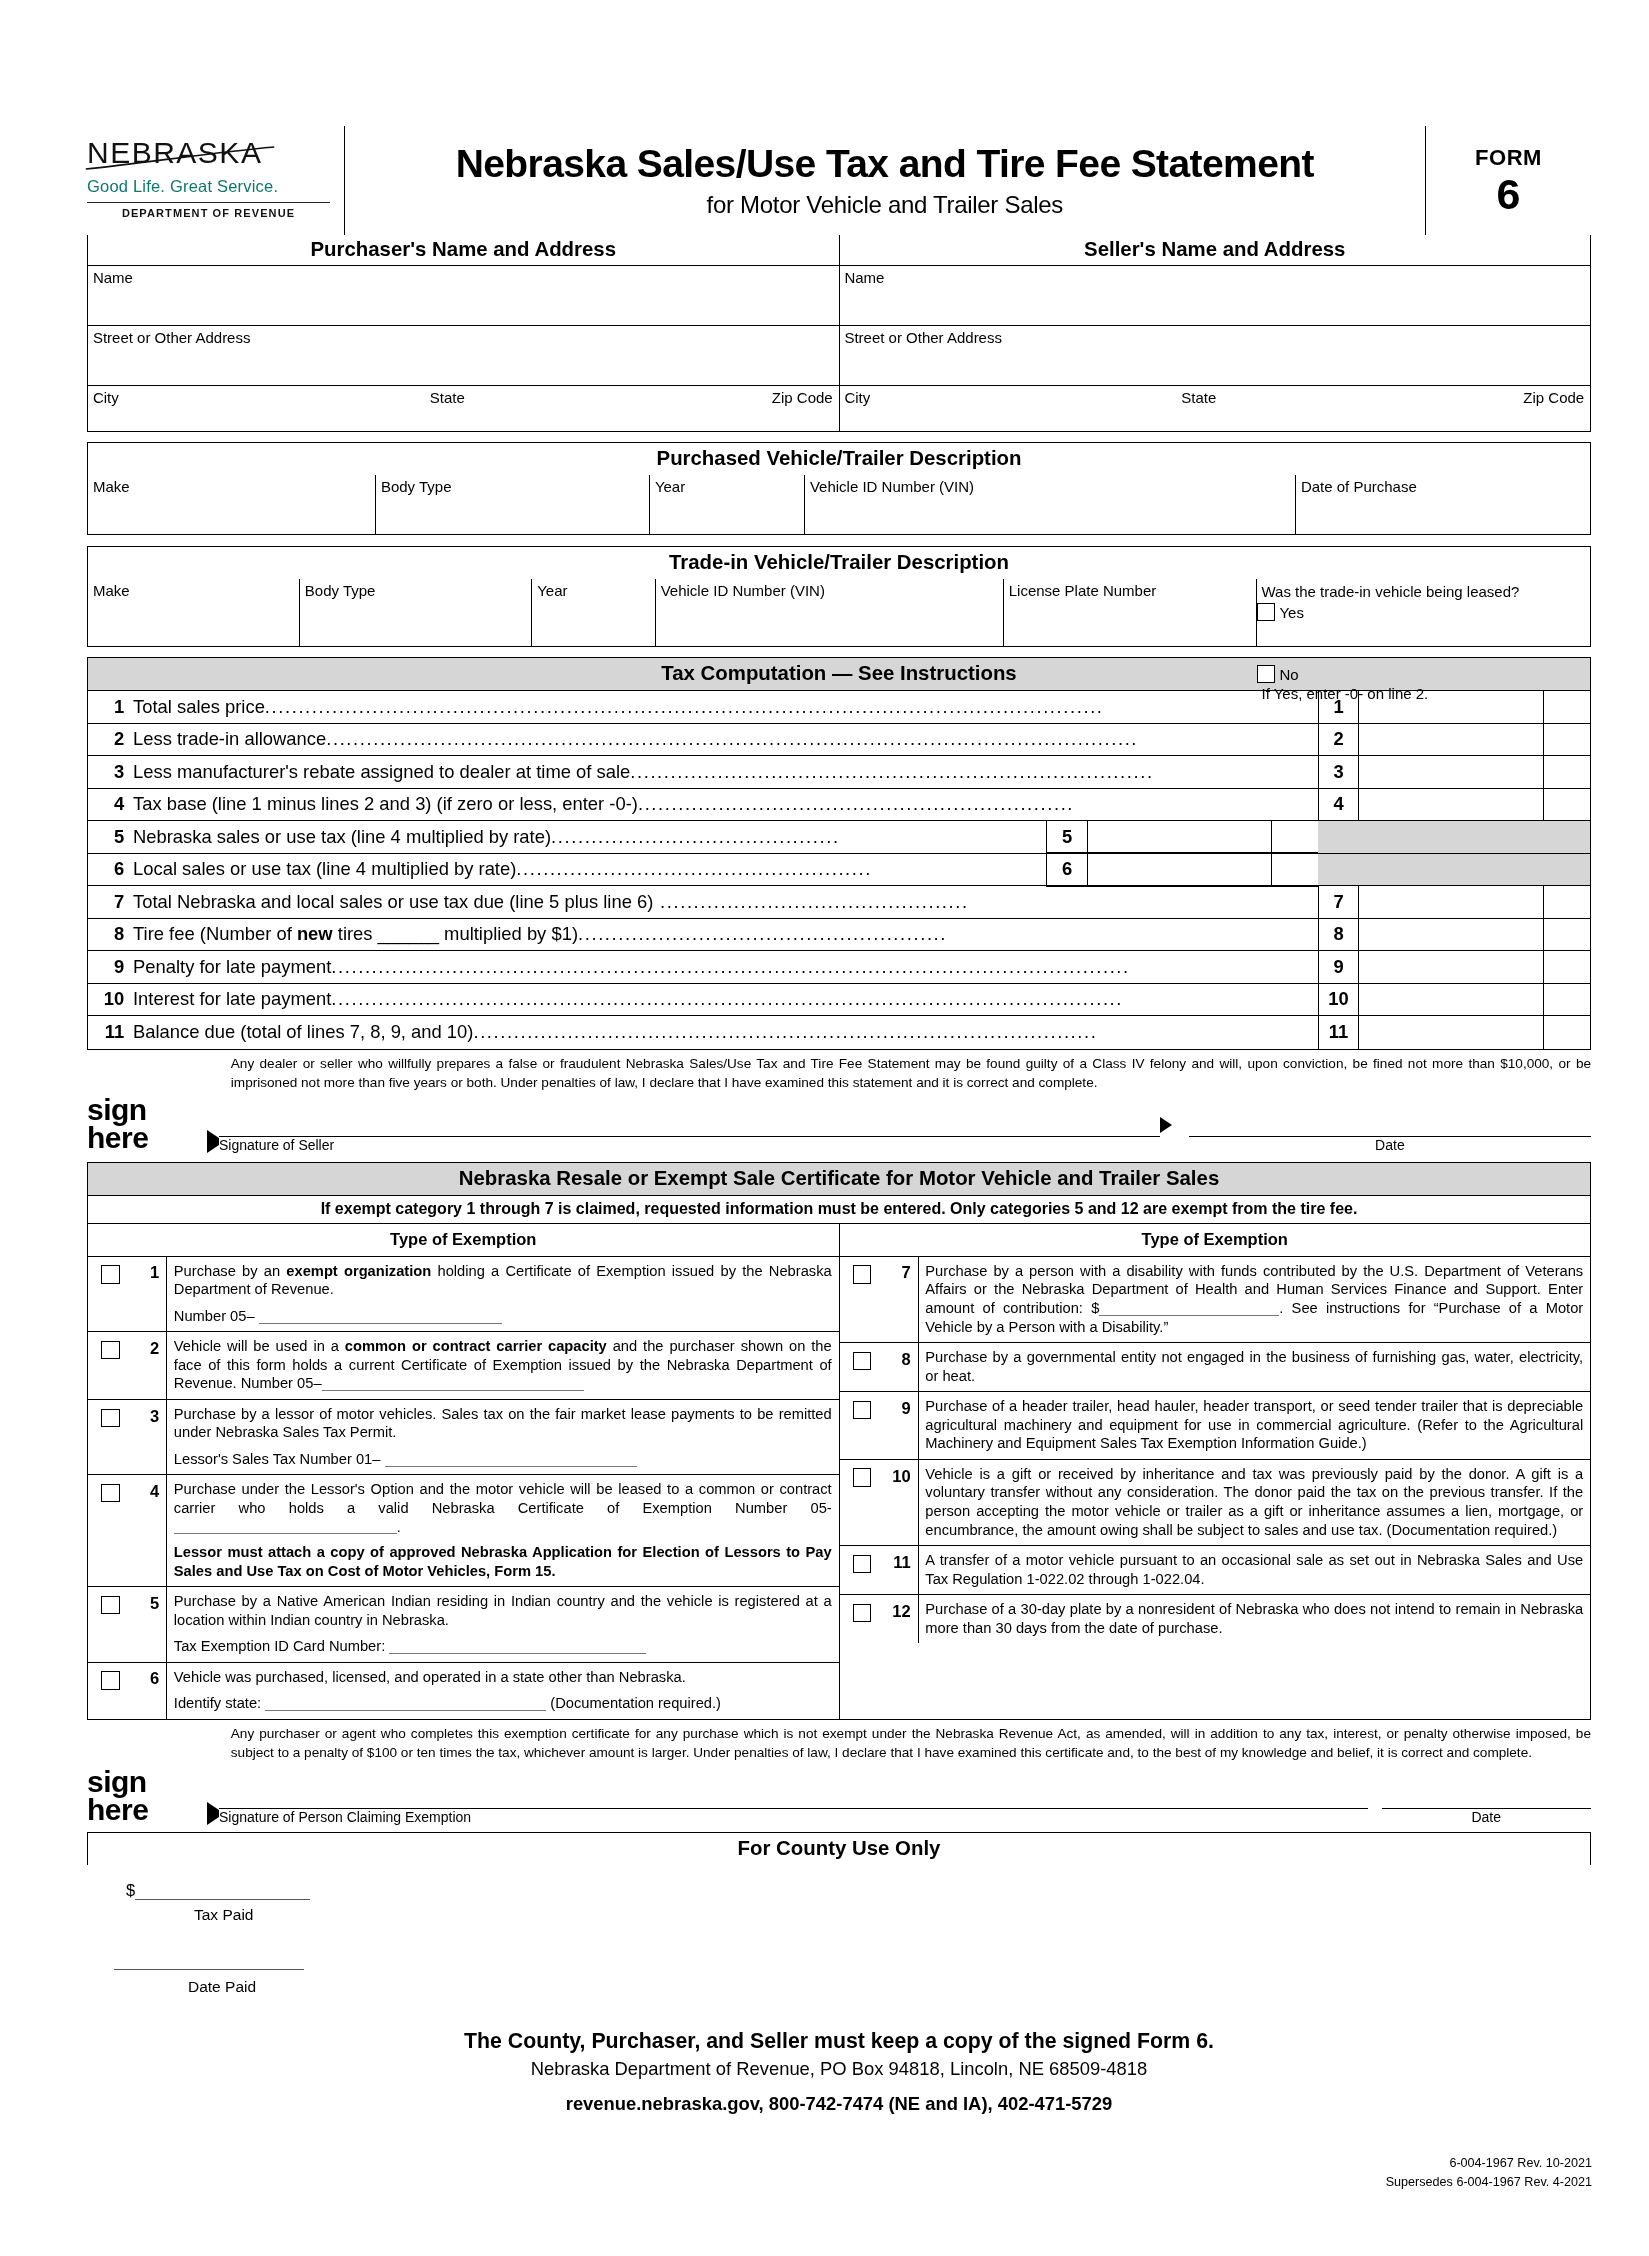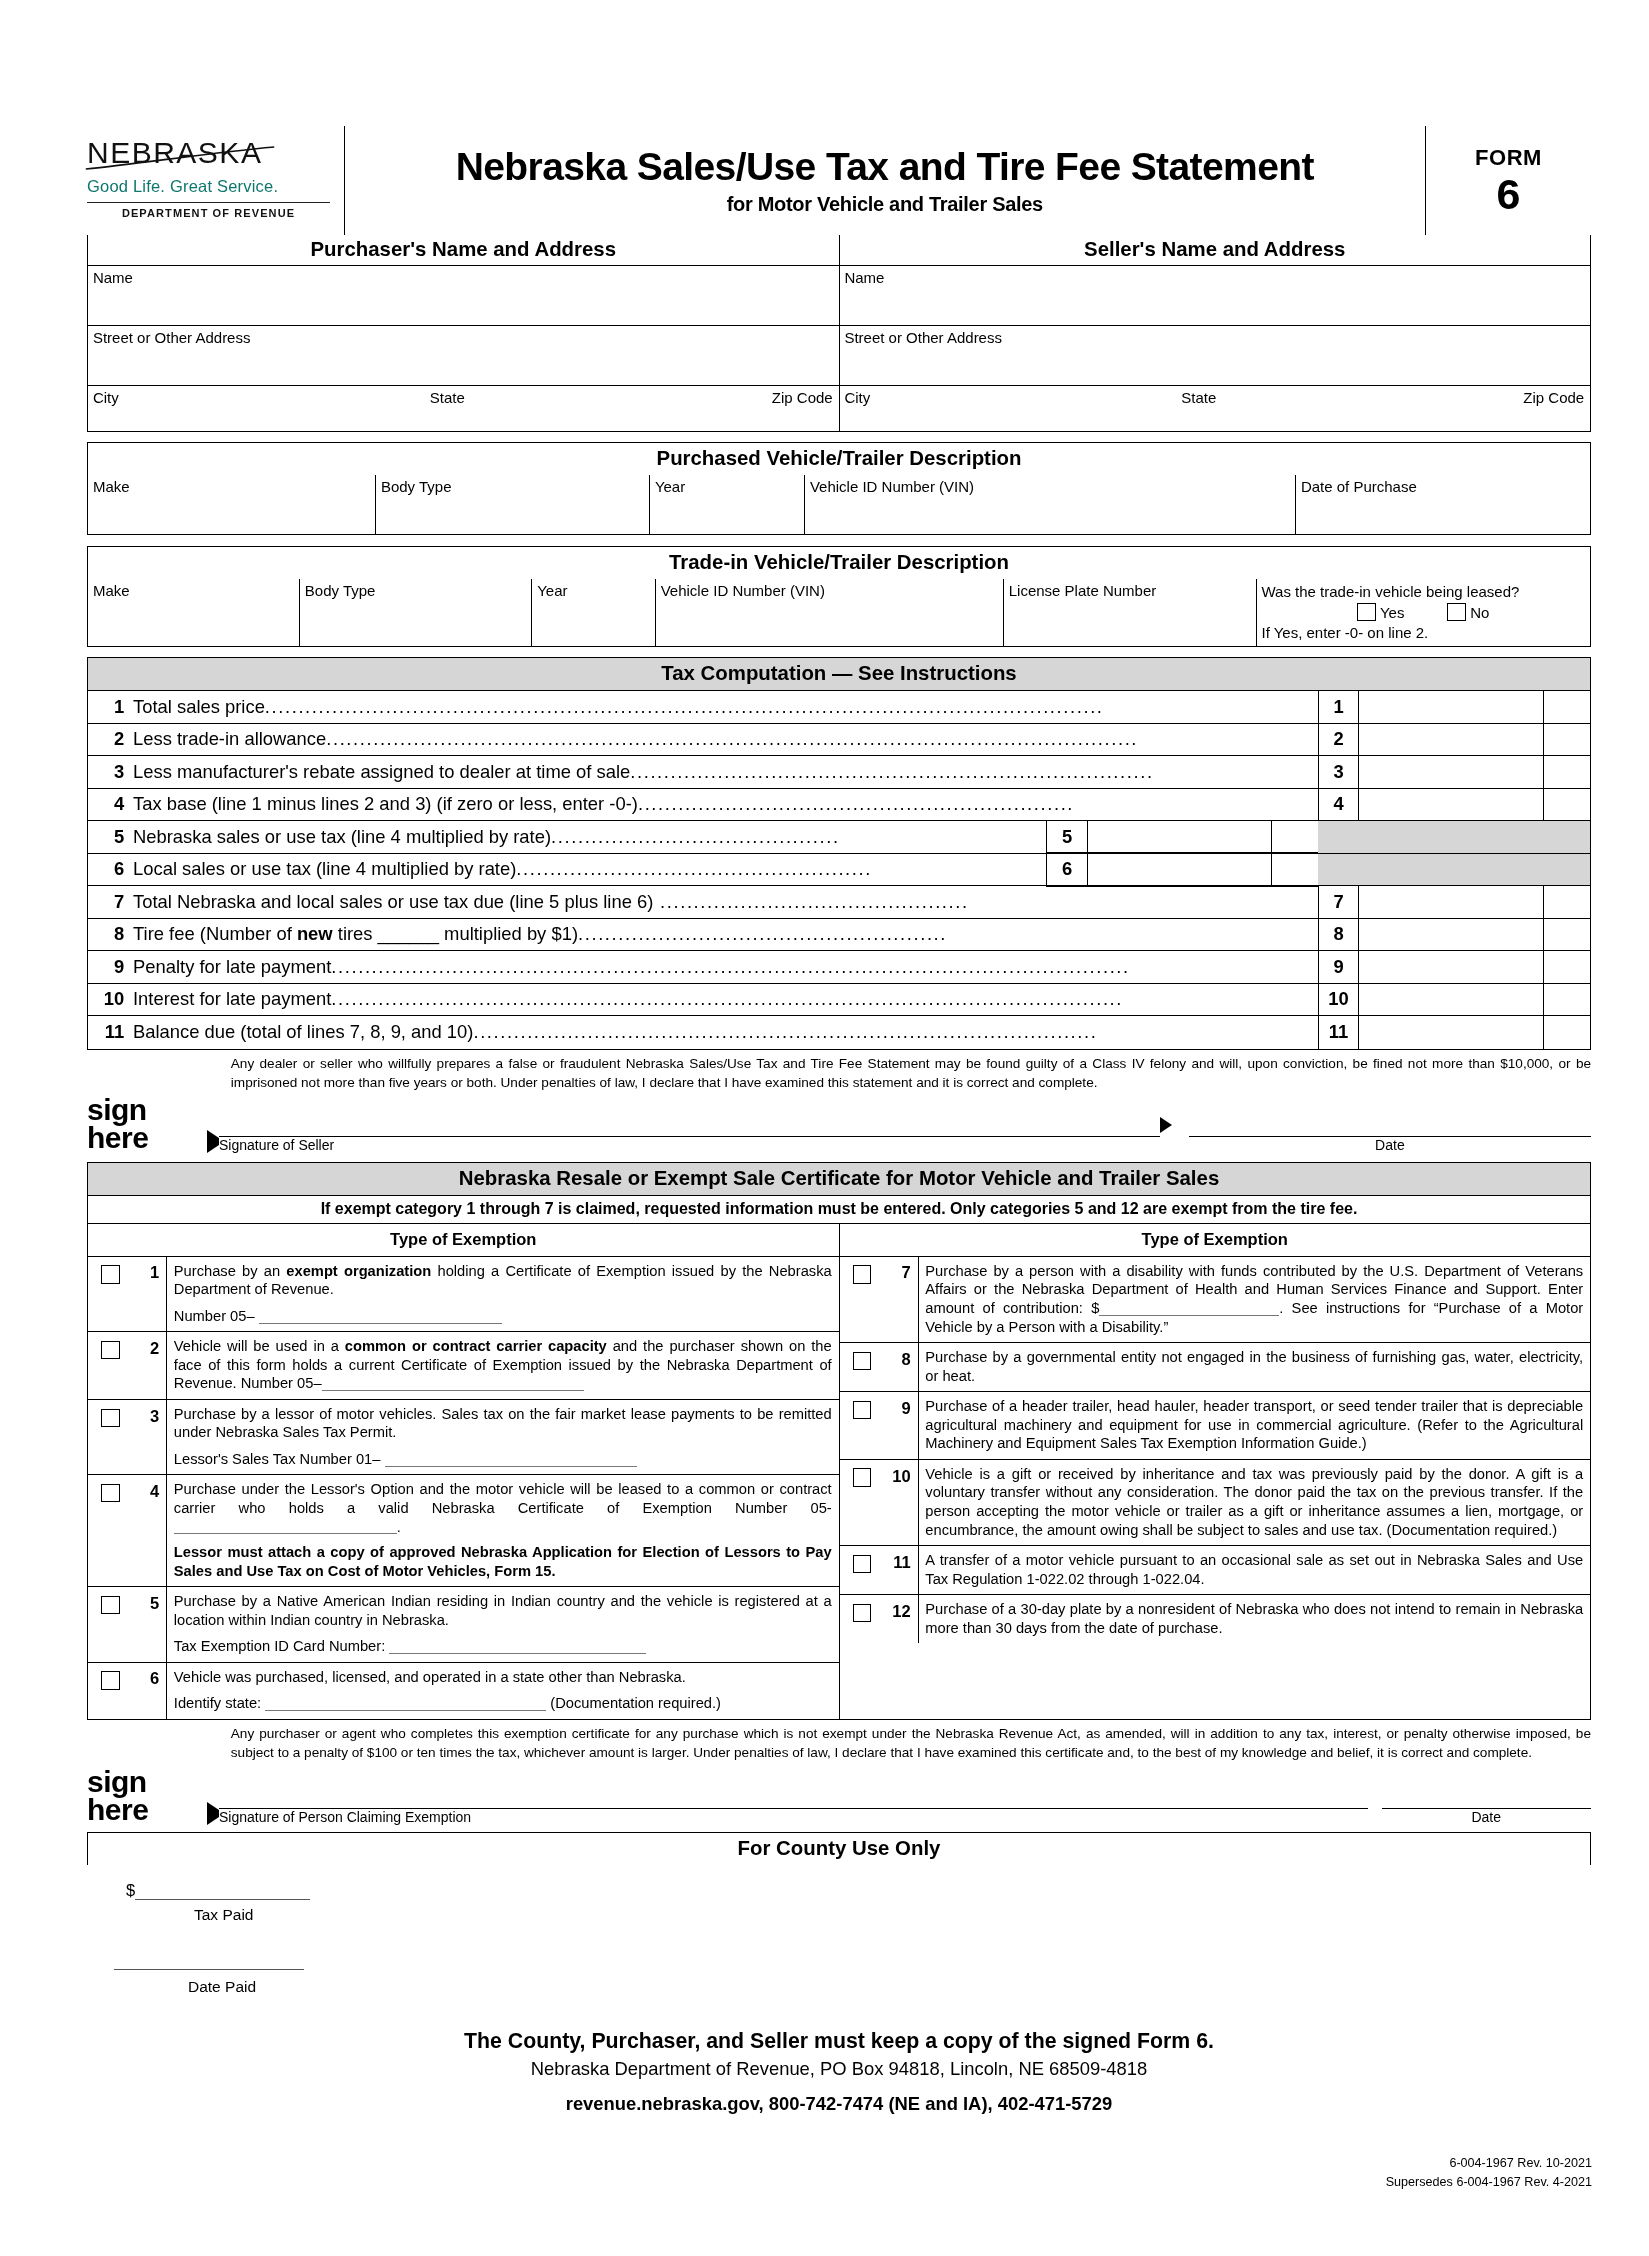--- a/index.html
+++ b/index.html
@@ -17,21 +17,21 @@
   .hdr-logo { width:243px; display:flex; flex-direction:column; justify-content:center; padding-bottom:3.9px; }
   .logo-word { position:relative; font-size:30px; letter-spacing:1.5px; font-weight:400; line-height:1; color:#111; }
   .logo-word svg { position:absolute; left:-3.9px; top:7.8px; }
   .logo-tag { font-size:16.5px; color:#0f766e; margin-top:8.7px; letter-spacing:0.2px; }
   .logo-rule { border-top:1.6px solid #222; margin-top:6.8px; width:100%; }
   .logo-dept { font-size:11px; font-weight:bold; letter-spacing:1.1px; text-align:center; margin-top:3.9px; color:#111; }
 
   .hdr-title { flex:1; border-left:1.9px solid #000; border-right:1.9px solid #000; display:flex;
                flex-direction:column; justify-content:center; align-items:center; margin:0 0 0 13.6px; padding:0 9.7px; }
   .hdr-title h1 { margin:0; font-size:39px; font-weight:bold; letter-spacing:-0.6px; white-space:nowrap; }
-  .hdr-title h2 { margin:4.9px 0 0 0; font-size:20px; font-weight:bold; letter-spacing:-0.3px; }
+  .hdr-title h2 { margin:4.9px 0 0 0; font-size:24px; font-weight:normal; letter-spacing:-0.3px; }
   .hdr-form { width:165px; display:flex; flex-direction:column; justify-content:center; align-items:center; }
   .hdr-form .fl { font-size:22px; font-weight:bold; letter-spacing:0.5px; }
   .hdr-form .fn { font-size:43px; font-weight:bold; line-height:1; margin-top:1.9px; }
 
   
   .bx { border:1.9px solid #000; }
   .band { background:#d6d6d6; border:1.9px solid #000; text-align:center;
           font-weight:bold; font-size:20.4px; padding:3.9px 0 4.9px; }
   .secthead { text-align:center; font-weight:bold; font-size:20.4px; padding:3.9px 0 4.9px; }
   .lbl { font-size:15px; padding:2.9px 0 0 4.9px; line-height:1.15; }
@@ -43,21 +43,21 @@
   .party { flex:1; }
   .party + .party { border-left:1.9px solid #000; }
   .party-title { text-align:center; font-weight:bold; font-size:20.4px; padding:2.9px 0 3.9px; border-bottom:1.6px solid #000; }
   .fld { height:60px; border-bottom:1.6px solid #000; }
   .fld-split { display:flex; height:45px; }
   .fld-split > div { flex:1; }
   .veh-row { border:1.9px solid #000; border-top:none; display:flex; height:60px; }
   .veh-row > .cell { }
 
   .leasebox { font-size:15px; padding:2.9px 3.9px 0 4.9px; line-height:1.3; }
-  .leaseopts { display:flex; justify-content:center; gap:43px; margin-top:1.9px; }
+  .leaseopts { display:flex; justify-content:center; gap:43px; margin-top:1.9px;flex-direction:column; }
   .cbx { width:18.4px; height:18.4px; border:1.6px solid #000; display:inline-block; vertical-align:-3.9px; background:#fff; }
   .lease-yn { font-size:15px; }
 
   
   .tax { border:1.9px solid #000; border-top:none; }
   .taxline { display:flex; align-items:stretch; height:32.5px; border-bottom:1.6px solid #000; }
   .taxline:last-child { border-bottom:none; }
   .tnum { width:45px; text-align:right; padding-right:8.7px; font-size:18.4px; font-weight:bold; align-self:center; }
   .ttxt { flex:1; font-size:18.4px; align-self:center; overflow:hidden; white-space:nowrap; padding-right:3.9px; }
   .ttxt .dots { color:#000; letter-spacing:1.6px; }

